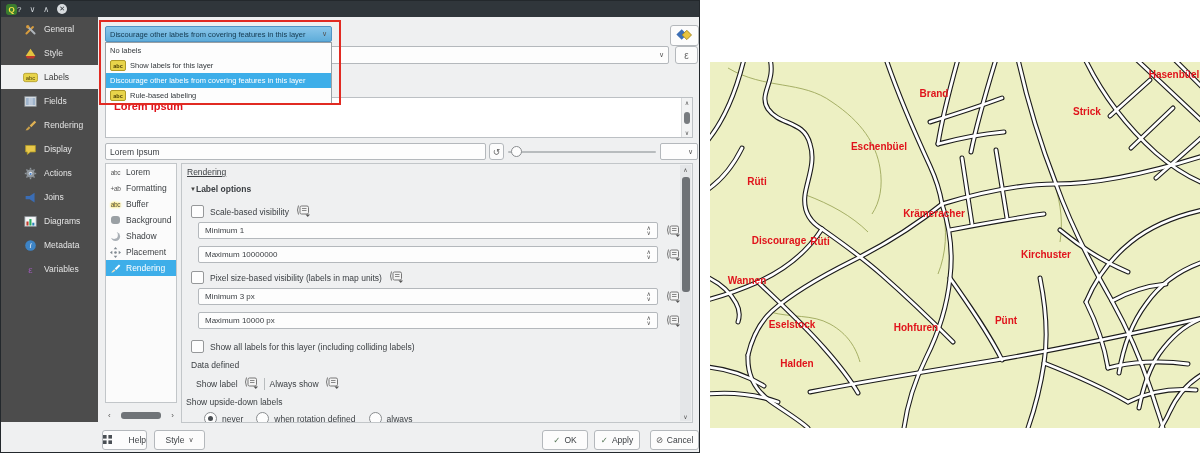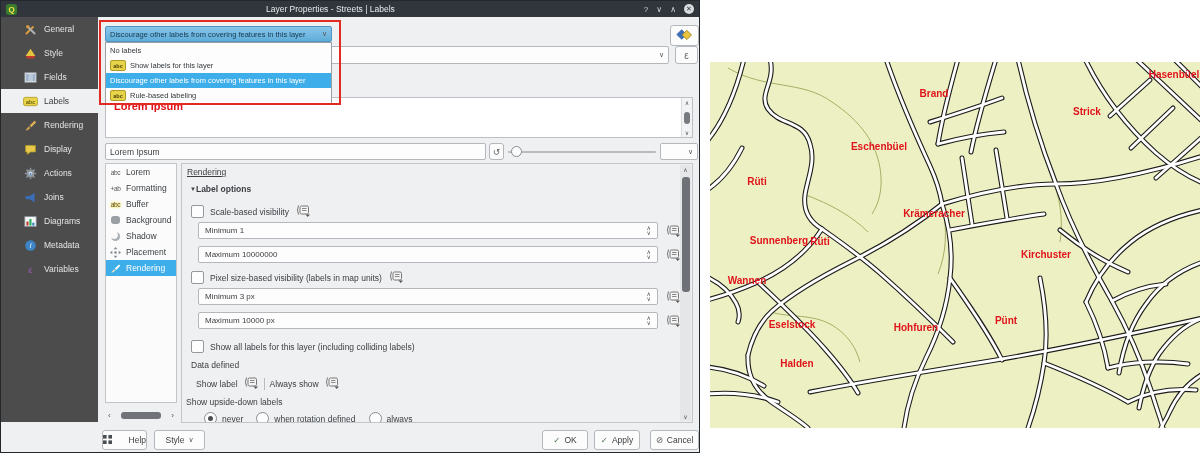--- a/index.html
+++ b/index.html
@@ -100,21 +100,20 @@
 </style>
 </head>
 <body>
 
 <div class="stage">
 
   <div class="dialog">
 
     <div class="titlebar">
       <span class="qicon">Q</span>
-      <span class="title">Layer Properties - Streets | Labels</span>
       <span class="tb-btns">
         <span>?</span>
         <span>∨</span>
         <span>∧</span>
         <span class="tb-close">✕</span>
       </span>
     </div>
 
     <div class="sidebar">
       <div class="side-item">
@@ -129,39 +128,39 @@
       </div>
       <div class="side-item">
         <span class="si-icon">
             <svg viewBox="0 0 16 16">
               <path d="M2 11L8 2l6 9z" fill="#e3c33f"></path>
               <path d="M2 11h12l-2 3H4z" fill="#c0392b"></path>
             </svg>
           </span>
         <span>Style</span>
       </div>
+      <div class="side-item sel">
+        <span class="si-icon">
+            <svg viewBox="0 0 18 12">
+              <rect x="0.5" y="1" width="17" height="10" rx="2.5" fill="#e8d44a" stroke="#b09a28"></rect>
+              <text x="9" y="8.6" font-size="7" text-anchor="middle" fill="#4a3f08">abc</text>
+            </svg>
+          </span>
+        <span>Labels</span>
+      </div>
       <div class="side-item">
         <span class="si-icon">
             <svg viewBox="0 0 16 16">
               <rect x="1" y="2" width="14" height="12" fill="#dfe3e7" stroke="#8a9096"></rect>
               <rect x="2.5" y="3.5" width="3.4" height="9" fill="#9fb4cc"></rect>
               <rect x="6.4" y="3.5" width="3.4" height="9" fill="#b9c8da"></rect>
               <rect x="10.3" y="3.5" width="3.4" height="9" fill="#9fb4cc"></rect>
             </svg>
           </span>
         <span>Fields</span>
-      </div>
-      <div class="side-item sel">
-        <span class="si-icon">
-            <svg viewBox="0 0 18 12">
-              <rect x="0.5" y="1" width="17" height="10" rx="2.5" fill="#e8d44a" stroke="#b09a28"></rect>
-              <text x="9" y="8.6" font-size="7" text-anchor="middle" fill="#4a3f08">abc</text>
-            </svg>
-          </span>
-        <span>Labels</span>
       </div>
       <div class="side-item">
         <span class="si-icon">
             <svg viewBox="0 0 16 16">
               <path d="M2 14c1-3 3-3 4-5l2 2c-2 1-2 3-6 3z" fill="#caa04a"></path>
               <path d="M7 8l6-6 2 2-6 6z" fill="#e0b254"></path>
             </svg>
           </span>
         <span>Rendering</span>
       </div>
@@ -617,21 +616,21 @@
         <path d="M398,306 C420,300 450,298 478,302"></path>
       </g>
       </svg>
     <div>
         <span class="map-label" style="left: 452px; top: 12px; color: rgb(224, 19, 27);">Hasenbüel</span>
         <span class="map-label" style="left: 212px; top: 31px; color: rgb(224, 19, 27);">Brand</span>
         <span class="map-label" style="left: 365px; top: 49px; color: rgb(224, 19, 27);">Strick</span>
         <span class="map-label" style="left: 157px; top: 84px; color: rgb(224, 19, 27);">Eschenbüel</span>
         <span class="map-label" style="left: 35px; top: 119px; color: rgb(224, 19, 27);">Rüti</span>
         <span class="map-label" style="left: 212px; top: 151px; color: rgb(224, 19, 27);">Krämeracher</span>
-        <span class="map-label" style="left: 57px; top: 178px; color: rgb(224, 19, 27);">Sunnenberg</span>
+        <span class="map-label" style="left: 57px; top: 178px; color: rgb(224, 19, 27);">Discourage</span>
         <span class="map-label" style="left: 98px; top: 179px; color: rgb(224, 19, 27);">Rüti</span>
         <span class="map-label" style="left: 324px; top: 192px; color: rgb(224, 19, 27);">Kirchuster</span>
         <span class="map-label" style="left: 25px; top: 218px; color: rgb(224, 19, 27);">Wannen</span>
         <span class="map-label" style="left: 70px; top: 262px; color: rgb(224, 19, 27);">Eselstock</span>
         <span class="map-label" style="left: 284px; top: 258px; color: rgb(224, 19, 27);">Pünt</span>
         <span class="map-label" style="left: 194px; top: 265px; color: rgb(224, 19, 27);">Hohfuren</span>
         <span class="map-label" style="left: 75px; top: 301px; color: rgb(224, 19, 27);">Halden</span>
       </div>
   </div>
 

